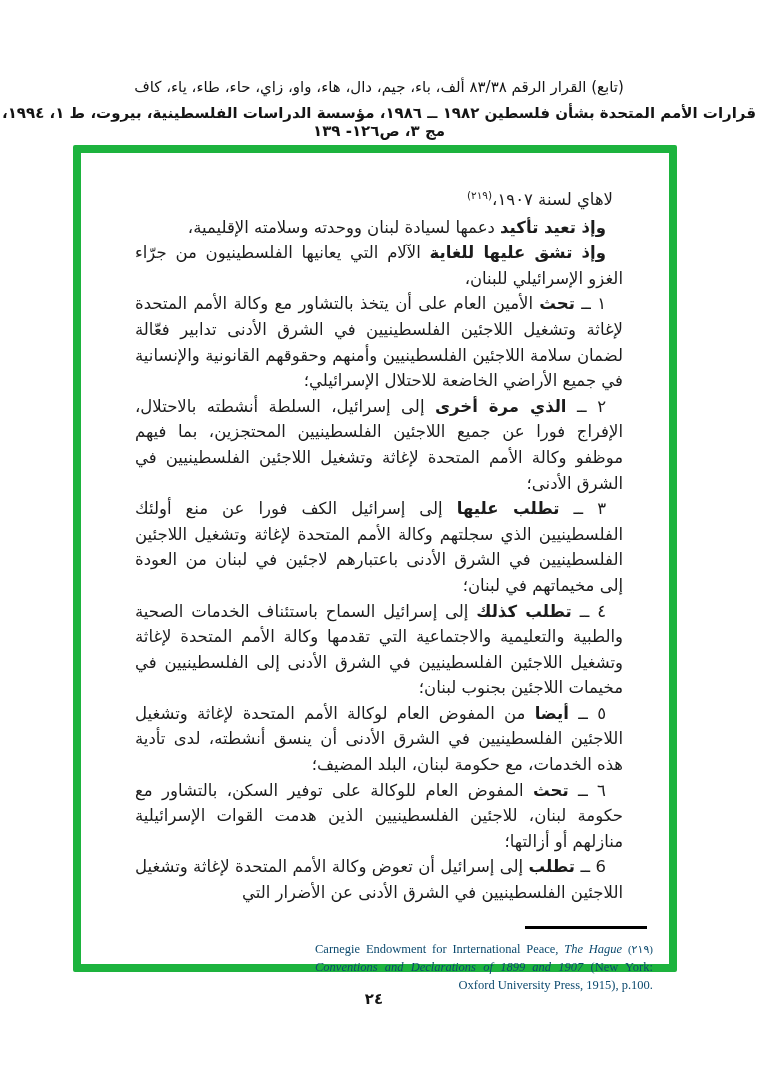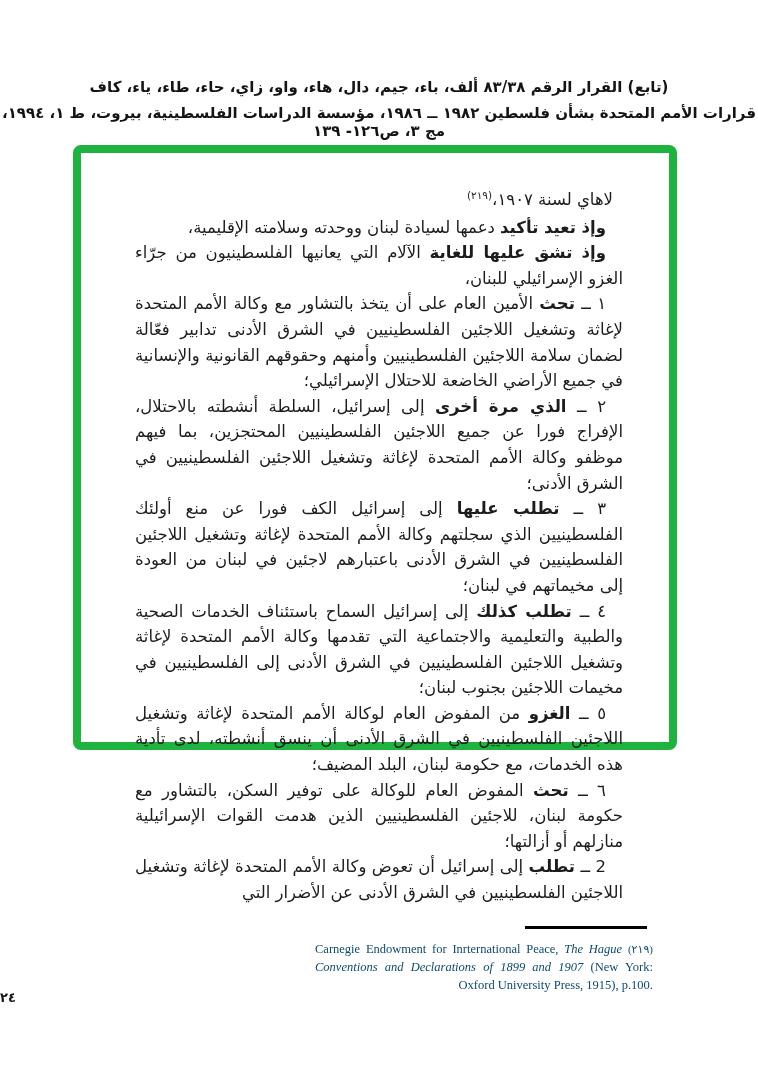--- a/index.html
+++ b/index.html
@@ -10,30 +10,30 @@
     font-family:"DejaVu Sans", sans-serif;
     color:#141414;
     overflow:hidden;
   }
 
   
   .header {
     position:absolute; top:78px; left:0; right:0;
     text-align:center; direction:rtl;
   }
-  .header-line1 { font-weight:bold; font-size:15px; letter-spacing:0.2px; }
+  .header-line1 { font-weight:normal; font-size:15px; letter-spacing:0.2px; }
   .header-line2 { font-weight:bold; font-size:15px; margin-top:8px; }
 
   
   .frame {
     position:absolute; left:73px; top:145px;
-    width:604px; height:605px;
+    width:604px; height:827px;
     box-sizing:border-box;
     border:8px solid #1db33e;
-    border-radius:8px;
+    border-radius:2px;
     background:#ffffff;
   }
 
   
   .content {
     position:absolute;
     top:8px; bottom:8px; left:8px; right:8px;
     padding:26px 38px 0 46px;
     direction:rtl;
     font-size:16.5px;
@@ -68,22 +68,22 @@
     line-height:18px;
     text-align:justify;
     color:#0c4a6e;
   }
   .fn-ref { font-size:11px; }
   .fn-italic { font-style:italic; }
 
   
   .page-number {
     position:absolute; top:990px; left:0; right:10px;
-    text-align:left;
-    font-weight:bold; font-size:13px;
+    text-align:center;
+    font-weight:bold; font-size:15px;
     direction:rtl;
   }
 </style>
 </head>
 <body>
 
 <div class="header">
   <div class="header-line1">(تابع) القرار الرقم ٨٣/٣٨ ألف، باء، جيم، دال، هاء، واو، زاي، حاء، طاء، ياء، كاف</div>
   <div class="header-line2">قرارات الأمم المتحدة بشأن فلسطين ١٩٨٢ ــ ١٩٨٦، مؤسسة الدراسات الفلسطينية، بيروت، ط ١، ١٩٩٤، مج ٣، ص١٢٦- ١٣٩</div>
 </div>
@@ -122,32 +122,32 @@
     </p>
 
     <p class="para">
       <span>٤ ــ</span>
       <span class="b">تطلب كذلك</span>
       <span>إلى إسرائيل السماح باستئناف الخدمات الصحية والطبية والتعليمية والاجتماعية التي تقدمها وكالة الأمم المتحدة لإغاثة وتشغيل اللاجئين الفلسطينيين في الشرق الأدنى إلى الفلسطينيين في مخيمات اللاجئين بجنوب لبنان؛</span>
     </p>
 
     <p class="para">
       <span>٥ ــ</span>
-      <span class="b">الغزو</span>
+      <span class="b">أيضا</span>
       <span>من المفوض العام لوكالة الأمم المتحدة لإغاثة وتشغيل اللاجئين الفلسطينيين في الشرق الأدنى أن ينسق أنشطته، لدى تأدية هذه الخدمات، مع حكومة لبنان، البلد المضيف؛</span>
     </p>
 
     <p class="para">
       <span>٦ ــ</span>
       <span class="b">تحث</span>
       <span>المفوض العام للوكالة على توفير السكن، بالتشاور مع حكومة لبنان، للاجئين الفلسطينيين الذين هدمت القوات الإسرائيلية منازلهم أو أزالتها؛</span>
     </p>
 
     <p class="para">
-      <span>2 ــ</span>
+      <span>6 ــ</span>
       <span class="b">تطلب</span>
       <span>إلى إسرائيل أن تعوض وكالة الأمم المتحدة لإغاثة وتشغيل اللاجئين الفلسطينيين في الشرق الأدنى عن الأضرار التي</span>
     </p>
 
     <div class="footnote">
       <div class="footnote-rule"></div>
       <div class="footnote-body">
         <span class="fn-ref">(٢١٩)</span>
         <span dir="ltr"><span>Carnegie Endowment for Inrternational Peace,</span> <span class="fn-italic">The Hague Conventions and Declarations of 1899 and 1907</span> <span>(New York: Oxford University Press, 1915), p.100.</span></span>
       </div>

